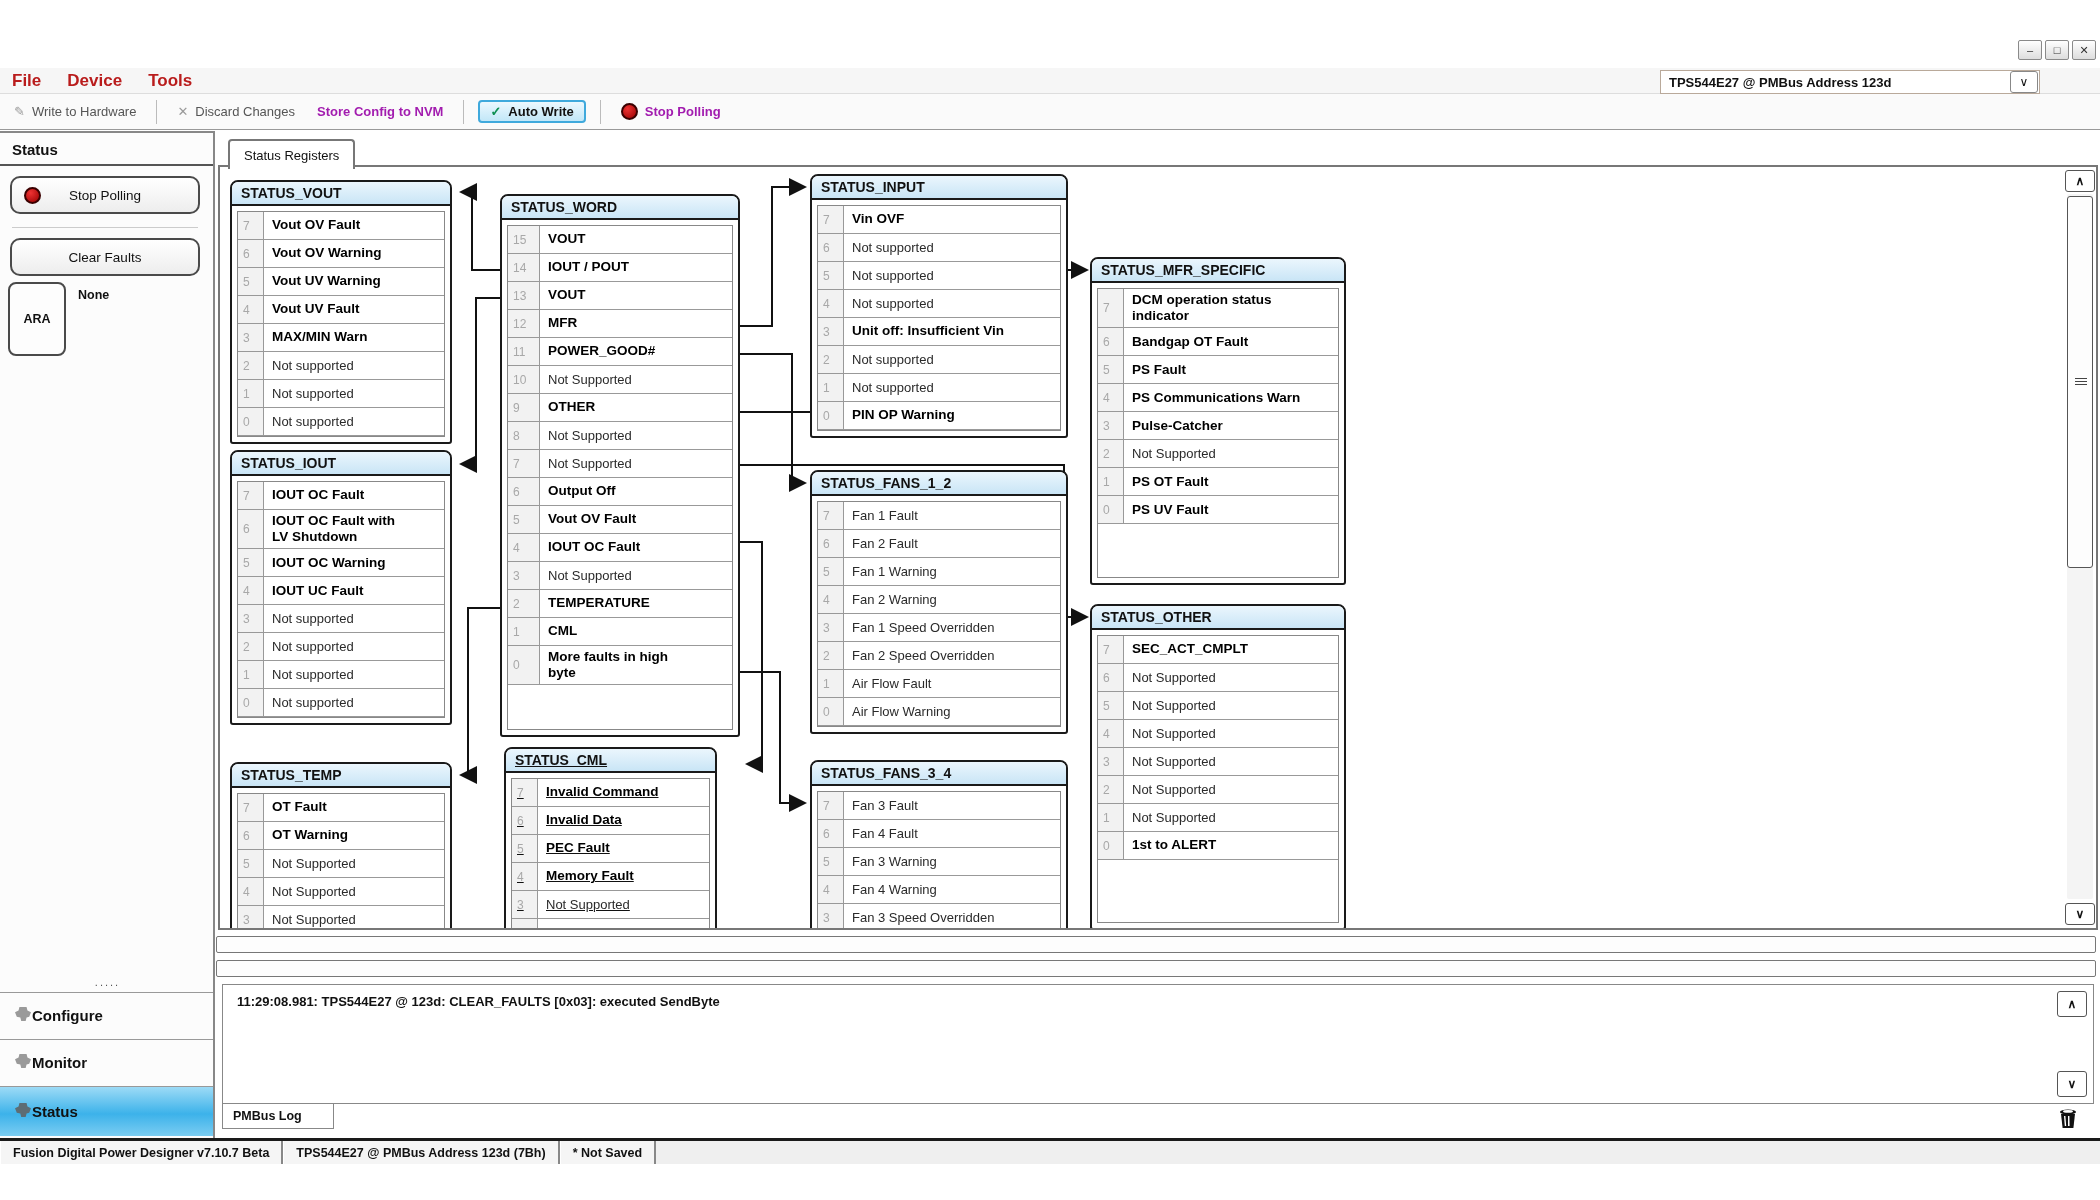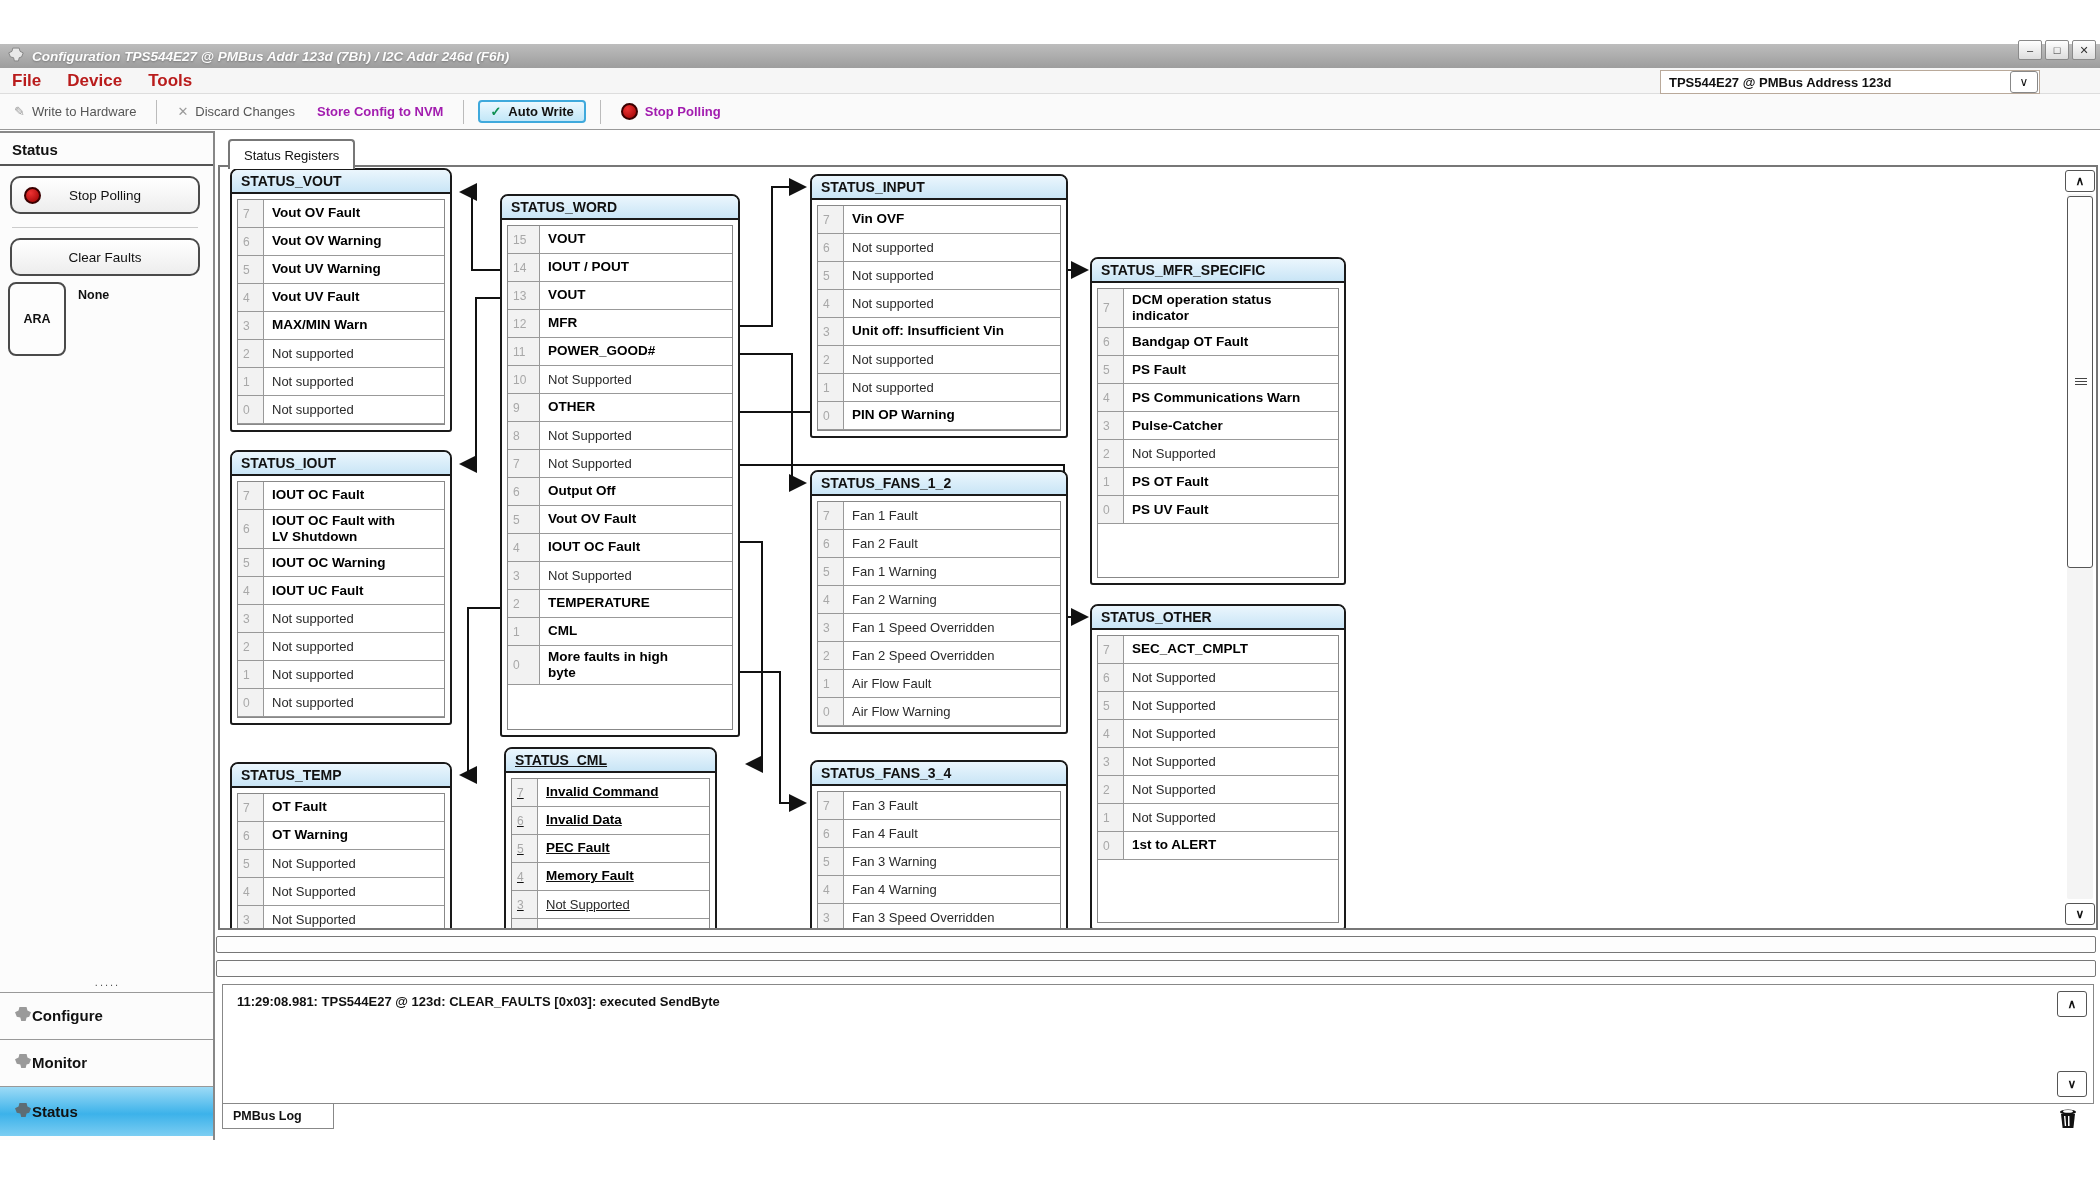--- a/index.html
+++ b/index.html
@@ -94,28 +94,20 @@
     display:flex;align-items:stretch;box-sizing:border-box;}
   .sbcell{border-right:2px solid #888;border-left:1px solid #fff;display:flex;align-items:center;padding:0 12px;
     font-size:12.5px;font-weight:bold;background:#f5f5f5;}
   .ti-icon{display:inline-block;}
 </style>
 </head>
 <body>
 
 <div id="app">
 
-  <div class="titlebar">
-    <span class="ti-icon">
-      <svg width="16" height="15" viewBox="0 0 20 18">
-          <path d="M6 1h8l1 4 4 2-2 5-3 1-1 4H8l-1-4-4-1-2-5 4-2z" fill="#e8e8e8" stroke="#777" stroke-width="1"></path>
-        </svg>
-    </span>
-    <span class="ttl">Configuration TPS544E27 @ PMBus Addr 123d (7Bh) / I2C Addr 246d (F6h)</span>
-  </div>
   <div class="winbtns">
     <div class="winbtn">–</div>
     <div class="winbtn">□</div>
     <div class="winbtn">✕</div>
   </div>
 
   <div class="menubar">
     <span class="menuitem">File</span>
     <span class="menuitem">Device</span>
     <span class="menuitem">Tools</span>
@@ -205,21 +197,21 @@
       <path d="M280,131 H256 V297 H242" fill="none" stroke="#111" stroke-width="2" marker-end="url(#arr)"></path>
       <path d="M280,441 H248 V608 H242" fill="none" stroke="#111" stroke-width="2" marker-end="url(#arr)"></path>
       <path d="M520,159 H552 V20 H584" fill="none" stroke="#111" stroke-width="2" marker-end="url(#arr)"></path>
       <path d="M520,187 H572 V316 H584" fill="none" stroke="#111" stroke-width="2" marker-end="url(#arr)"></path>
       <path d="M520,245 H844 V103 H866" fill="none" stroke="#111" stroke-width="2" marker-end="url(#arr)"></path>
       <path d="M520,298 H844 V450 H866" fill="none" stroke="#111" stroke-width="2" marker-end="url(#arr)"></path>
       <path d="M520,375 H542 V597 H528" fill="none" stroke="#111" stroke-width="2" marker-end="url(#arr)"></path>
       <path d="M520,505 H560 V636 H584" fill="none" stroke="#111" stroke-width="2" marker-end="url(#arr)"></path>
     </svg>
 
-    <div class="regbox" style="left:10px;top:1px;width:222px;">
+    <div class="regbox" style="left:10px;top:13px;width:222px;">
       <div class="reg-header reg-title">STATUS_VOUT</div>
       <div class="reg-rows">
           <div class="reg-row bold">
             <span class="bitnum">7</span>
             <span class="bitlabel">Vout OV Fault</span>
           </div>
           <div class="reg-row bold">
             <span class="bitnum">6</span>
             <span class="bitlabel">Vout OV Warning</span>
           </div>
@@ -609,14 +601,19 @@
   <div class="logtab">PMBus Log</div>
   <div class="trash">
     <svg width="24" height="24" viewBox="0 0 24 24">
       <path fill="#111" d="M5 8h14l-1.6 14H6.6L5 8z"></path>
       <path fill="#fff" d="M8 10h1.4l.8 10H8.8L8 10zm4 0h1.4l.2 10h-1.6l0-10z"></path>
       <ellipse cx="12" cy="6" rx="8" ry="2.6" fill="#111"></ellipse>
       <ellipse cx="12" cy="5.4" rx="5" ry="1.4" fill="#fff"></ellipse>
     </svg>
   </div>
 
+  <div class="statusbar">
+    <div class="sbcell">Fusion Digital Power Designer v7.10.7 Beta</div>
+    <div class="sbcell">TPS544E27 @ PMBus Address 123d (7Bh)</div>
+    <div class="sbcell">* Not Saved</div>
+  </div>
 
 </div>
 
 </body></html>

